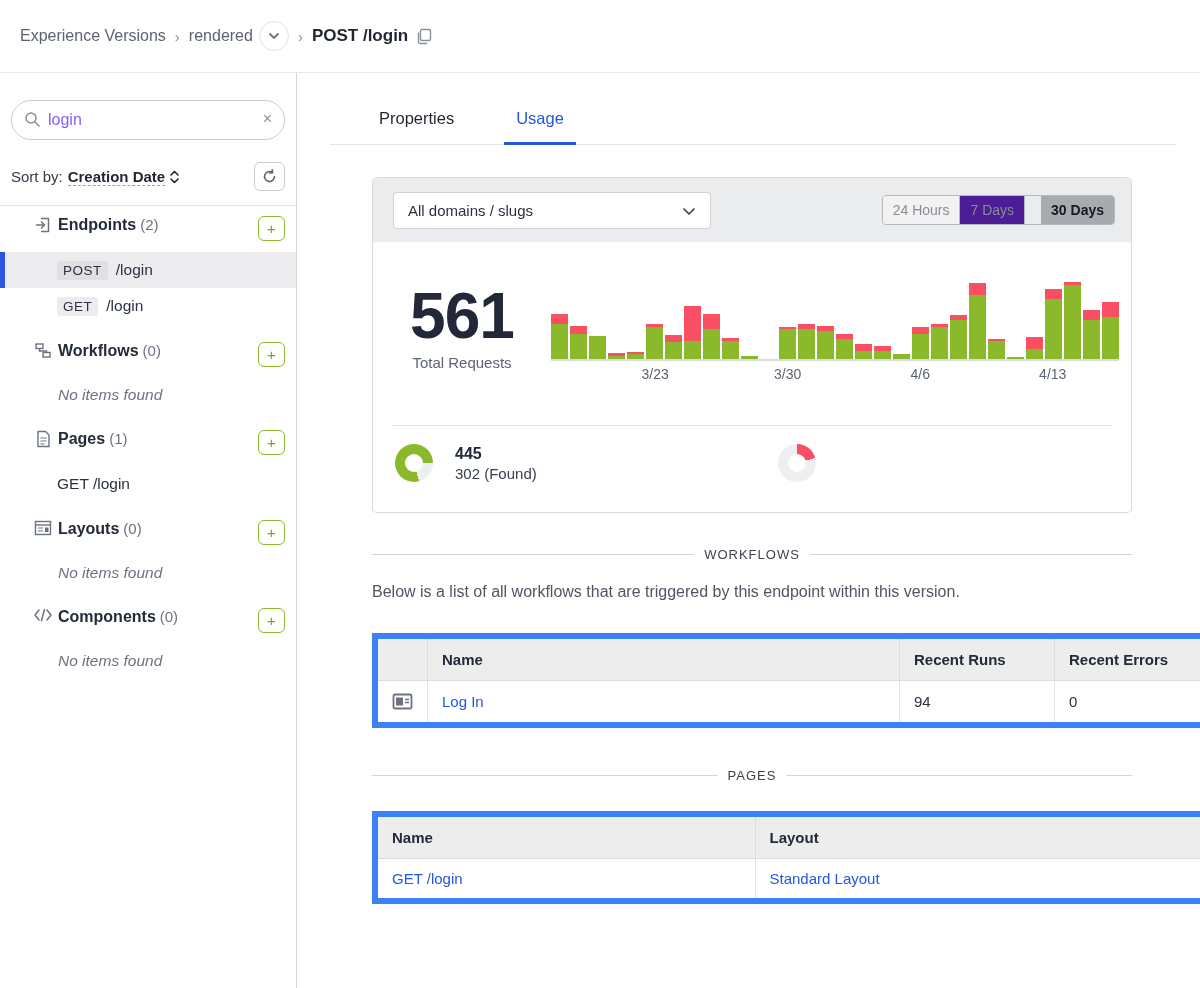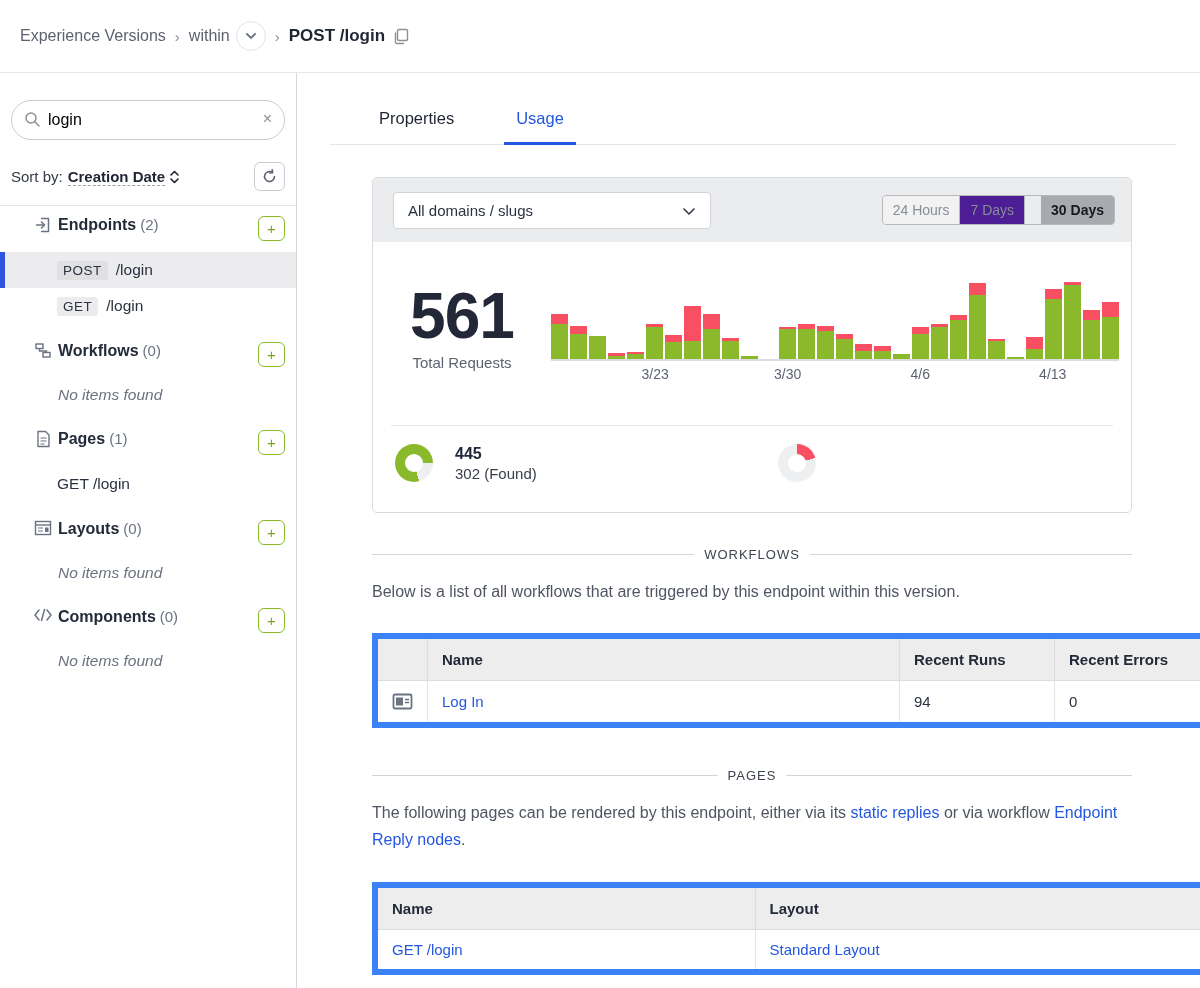--- a/index.html
+++ b/index.html
@@ -15,21 +15,21 @@
   .crumb-current { font-size:17px; font-weight:bold; color:#1f2532; }
   .ver-btn { width:30px; height:30px; border-radius:50%; border:1px solid #e2e3e6; background:#fff;
     display:inline-flex; align-items:center; justify-content:center; margin-left:6px; cursor:pointer; }
   .copy-btn { margin-left:8px; display:inline-flex; cursor:pointer; }
 
   
   .sidebar { position:absolute; top:73px; left:0; width:297px; bottom:0;
     border-right:1px solid #d5d7da; background:#fff; }
   .search-wrap { margin:27px 11px 0 11px; position:relative; }
   .search-input { width:100%; height:40px; border:1px solid #c9ccd1; border-radius:20px;
-    padding:0 36px 0 36px; font-size:16px; color:#000000; outline:none; font-family:inherit; }
+    padding:0 36px 0 36px; font-size:16px; color:#8b5cf6; outline:none; font-family:inherit; }
   .search-icon { position:absolute; left:13px; top:11px; }
   .clear-btn { position:absolute; right:13px; top:10px; color:#8a8f99; font-size:16px; cursor:pointer; }
   .sort-row { display:flex; align-items:center; margin:22px 11px 0 11px; font-size:15px; color:#333a45; }
   .sort-value { font-weight:bold; color:#1f2532; border-bottom:1px dashed #9aa0a8; margin-left:5px; cursor:pointer; }
   .sort-arrows { margin-left:4px; display:inline-flex; flex-direction:column; line-height:6px; color:#1f2532; }
   .refresh-btn { margin-left:auto; width:31px; height:29px; border:1px solid #c9ccd1; border-radius:6px;
     background:#fff; display:flex; align-items:center; justify-content:center; cursor:pointer; }
   .side-divider { border-top:1px solid #e4e4e6; margin-top:14px; }
   .side-list { padding-top:10px; }
   .sec-header { display:flex; align-items:flex-start; height:36px; padding:0 11px 17px 32px; }
@@ -113,21 +113,21 @@
     border-radius:50%; background:#fdfdf8; }
   .row-icon { color:#6b7380; display:flex; }
   .pages-block { margin-top:40px; }
 </style>
 </head>
 <body>
 
 <div class="topbar">
   <span class="crumb">Experience Versions</span>
   <span class="crumb-sep">›</span>
-  <span class="crumb">within</span>
+  <span class="crumb">rendered</span>
   <span class="ver-btn">
     <svg width="12" height="8" viewBox="0 0 12 8">
       <path d="M2 2 L6 6 L10 2" stroke="#6b7380" stroke-width="1.8" fill="none" stroke-linecap="round"></path>
     </svg>
   </span>
   <span class="crumb-sep">›</span>
   <span class="crumb-current">POST /login</span>
   <span class="copy-btn">
     <svg width="16" height="17" viewBox="0 0 16 17">
       <rect x="4.5" y="1.5" width="10" height="11" rx="1.5" stroke="#8a8f99" stroke-width="1.4" fill="none"></rect>
@@ -467,21 +467,20 @@
       </tr>
     </tbody>
       </table>
 
     <div class="pages-block">
       <div class="section-divider">
         <div class="line"></div>
         <div class="txt">PAGES</div>
         <div class="line"></div>
       </div>
-      <p class="section-desc"><span>The following pages can be rendered by this endpoint, either via its </span><a class="link">static replies</a><span> or via workflow </span><a class="link">Endpoint Reply nodes</a><span>.</span></p>
 
       <table class="data-table">
         <tbody>
             <tr>
           <th class="col-name-pages">Name</th>
           <th>Layout</th>
         </tr>
         <tr>
           <td><a class="link">GET /login</a></td>
           <td><a class="link">Standard Layout</a></td>

